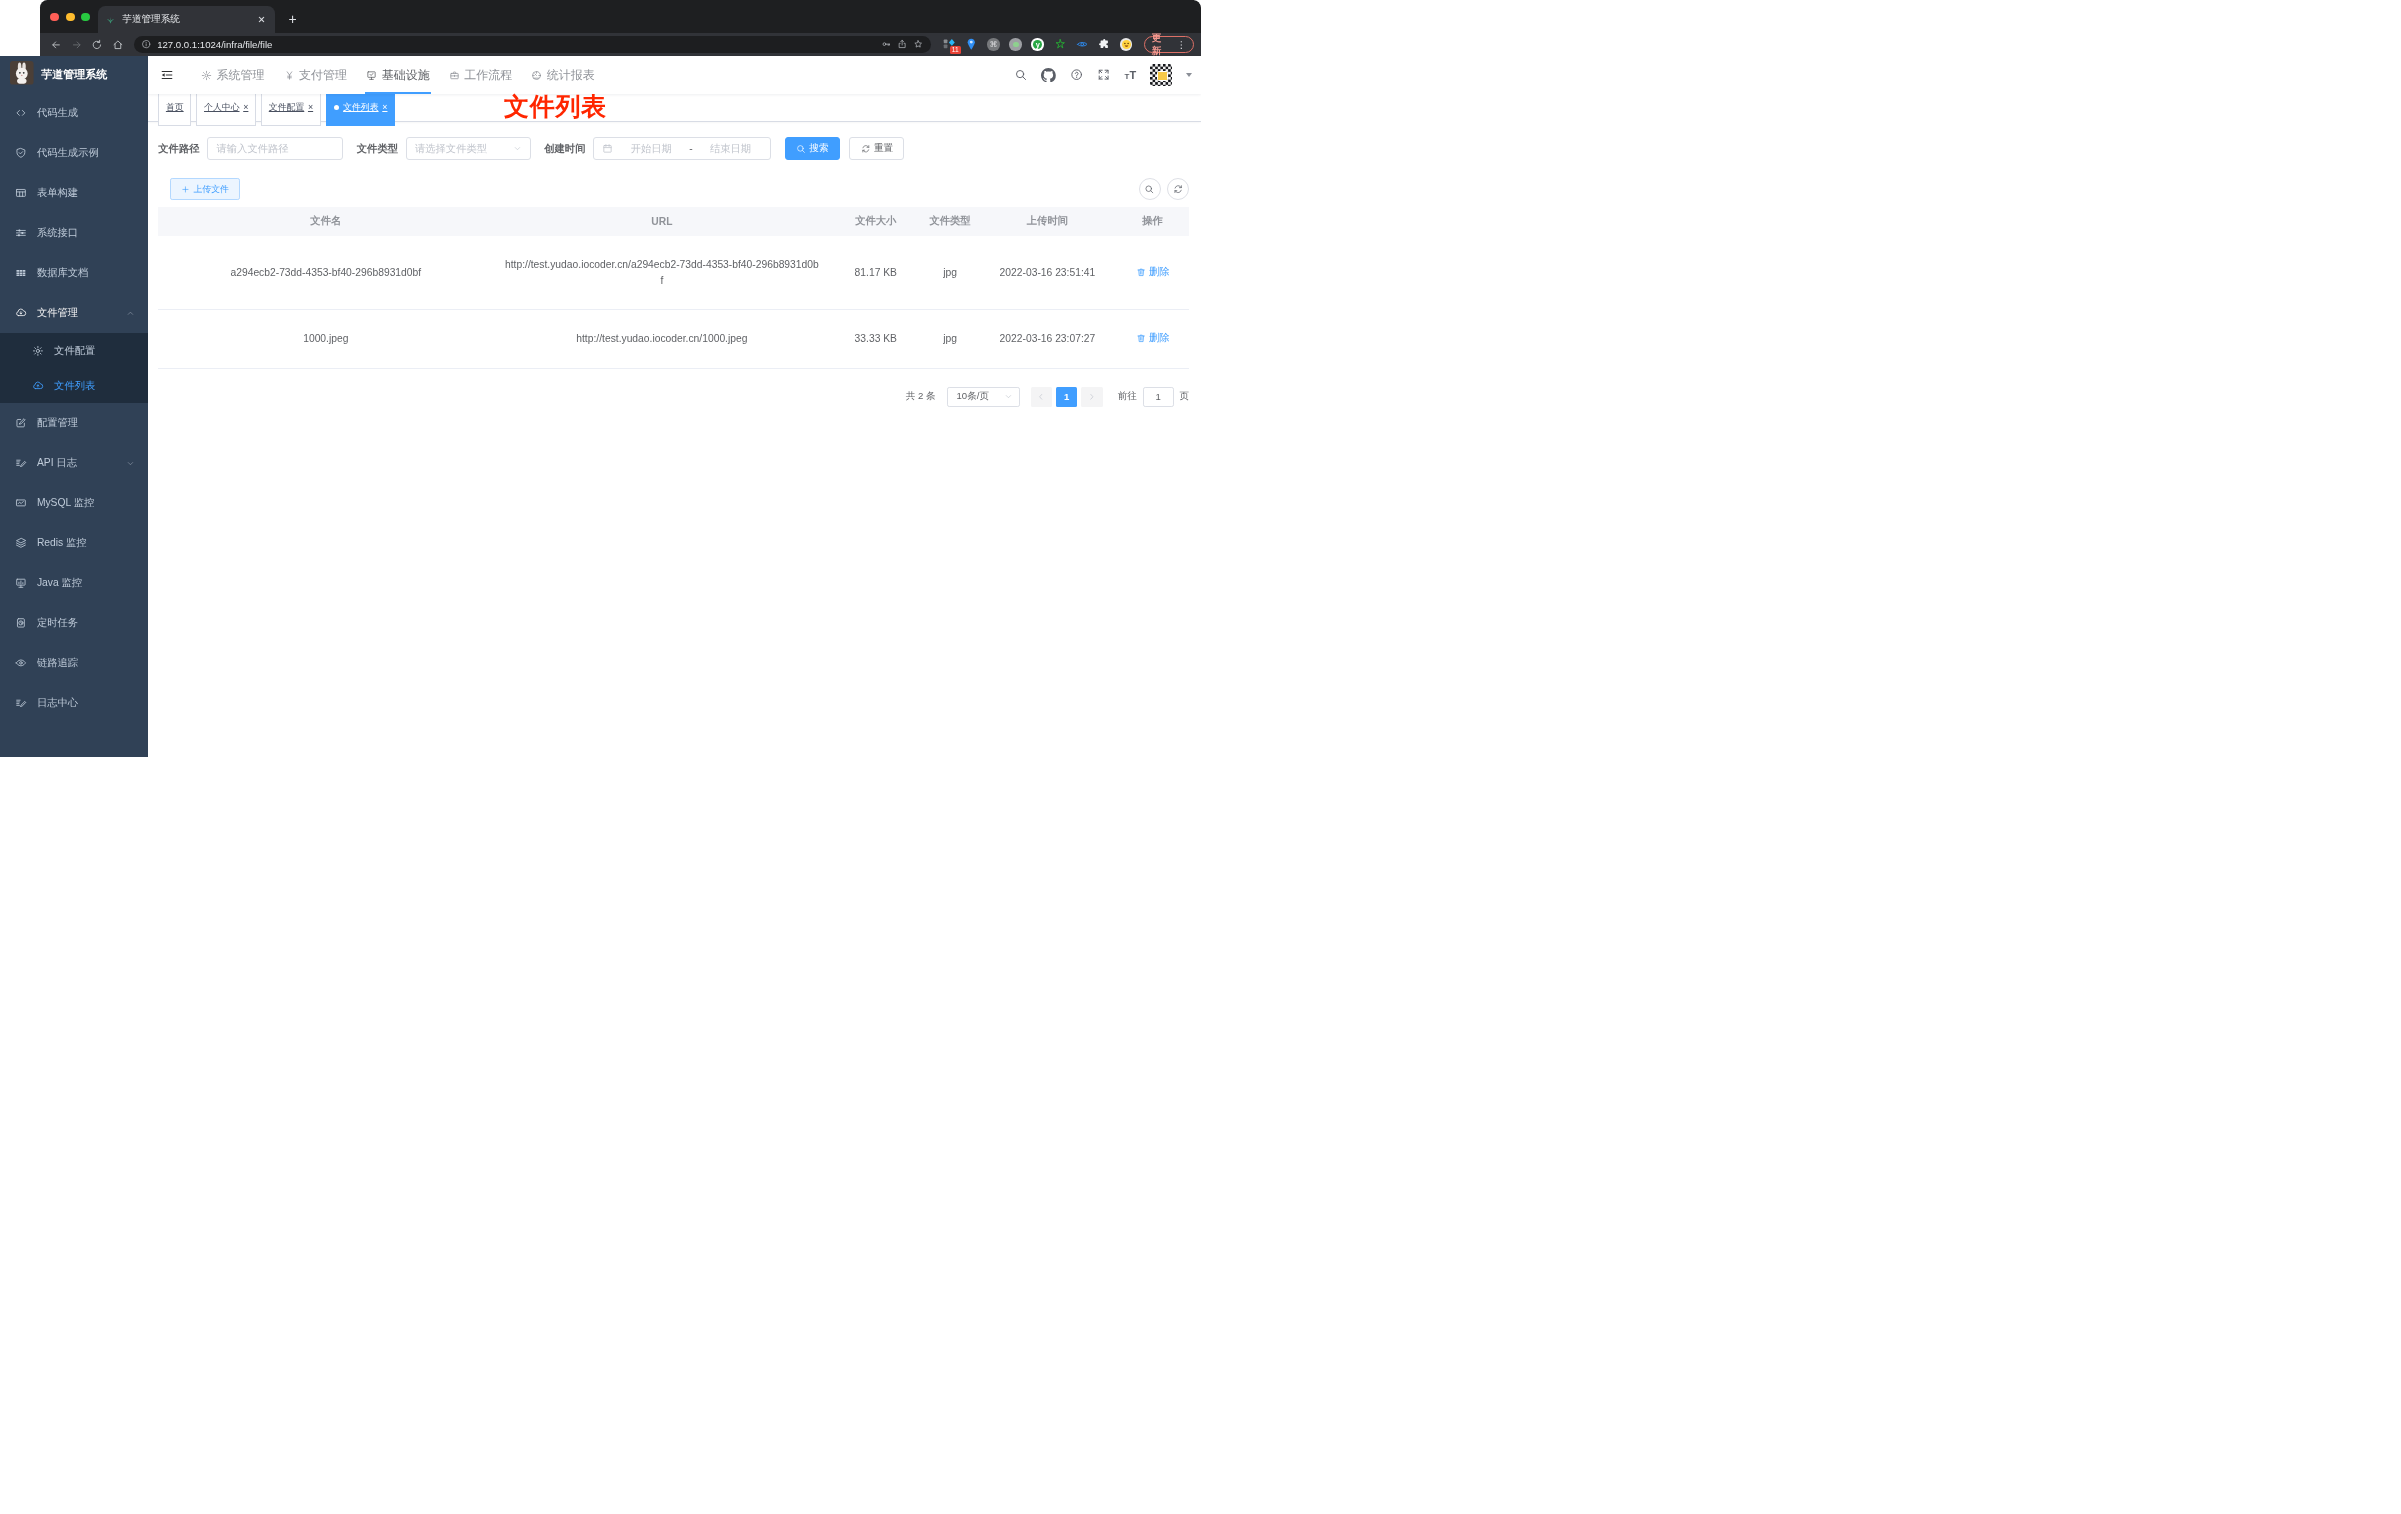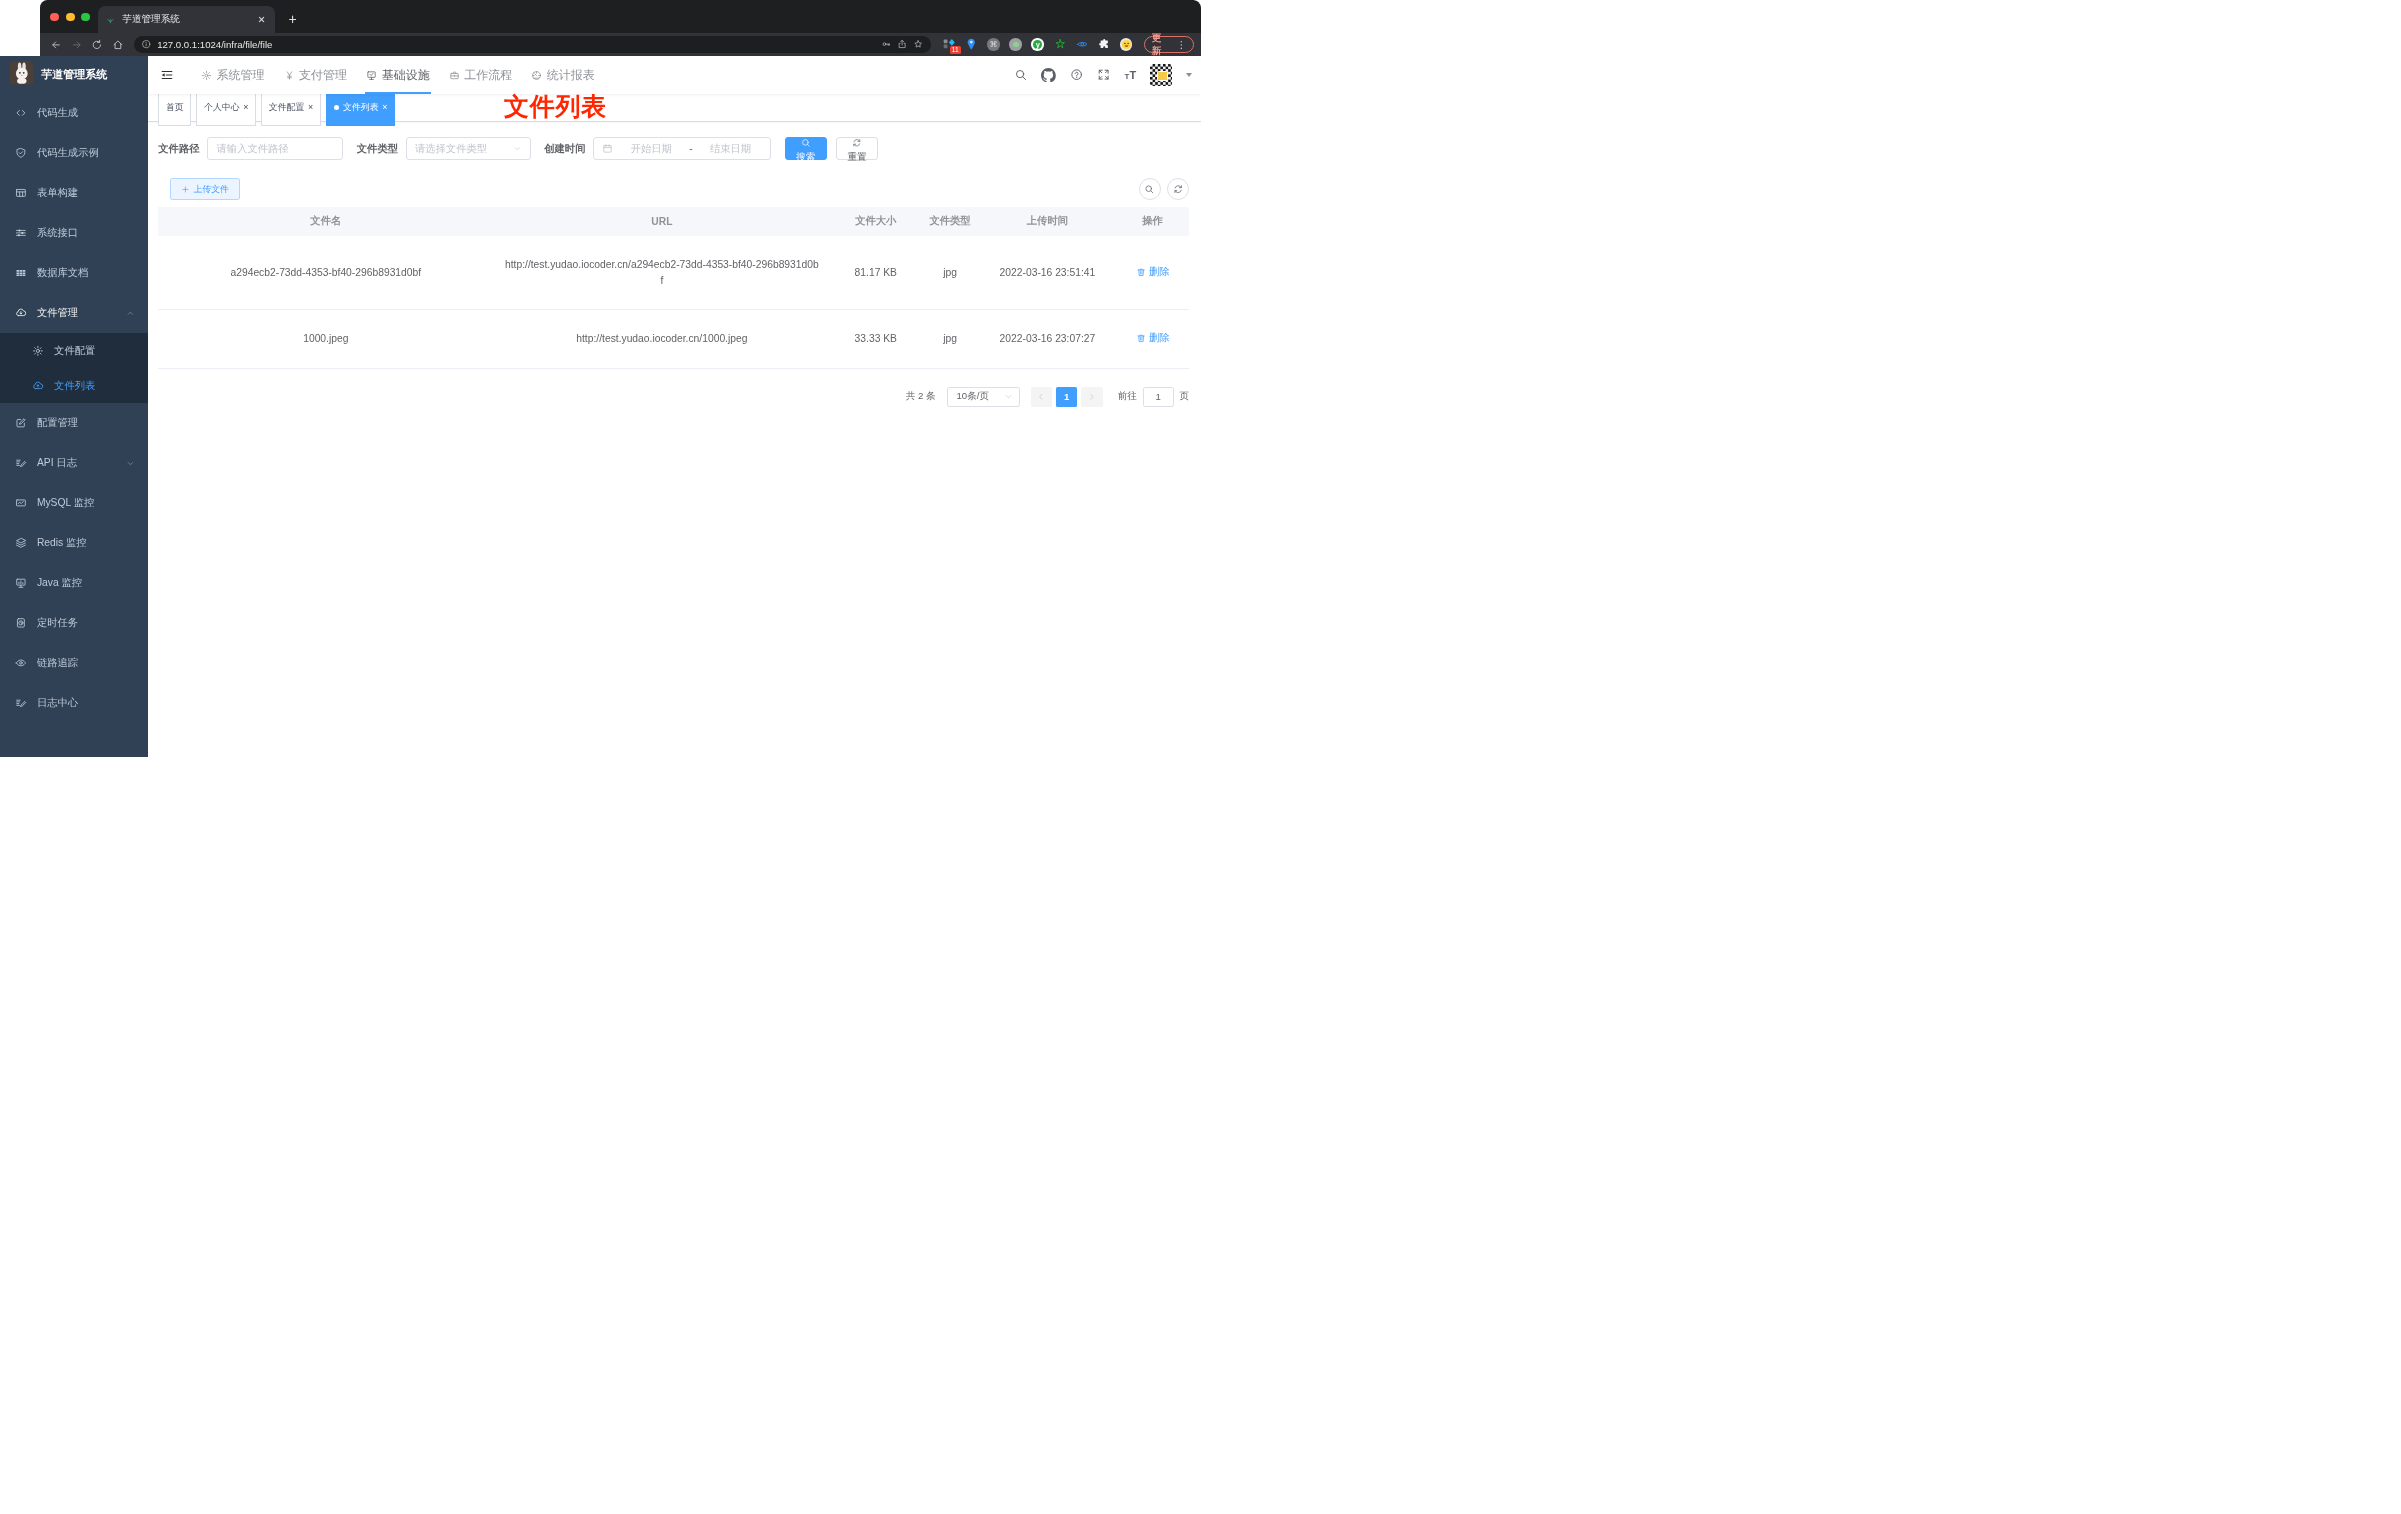--- a/index.html
+++ b/index.html
@@ -63,21 +63,21 @@
   .fontsize .small-t { font-size:8px; }
   .qr-avatar { position:relative; width:22px; height:22px; border-radius:3px;
                background:repeating-conic-gradient(#15161a 0% 25%, #f4f4f4 0% 50%); background-size:5.2px 5.2px; }
   .qr-avatar::after { content:""; position:absolute; left:6.6px; top:6.6px; width:8.9px; height:8.9px; background:#f7c948; border-radius:1.5px; border:0.7px solid #fff; }
   .caret { width:0; height:0; border-left:3.7px solid transparent; border-right:3.7px solid transparent; border-top:4.4px solid #8b8f97; }
 
   
   .tags-bar { height:28px; display:flex; align-items:center; gap:5.2px; padding-left:10.3px; background:#fff;
               border-bottom:0.7px solid #d8dce5; box-shadow:0 0.7px 2.2px rgba(0,0,0,.06); position:relative; z-index:2; }
   .tag { height:36px; display:inline-flex; align-items:center; gap:3.7px; padding:0 6.6px; border:0.7px solid #d8dce5;
-         background:#fff; color:#495060; font-size:8.9px; cursor:pointer; }
+         background:#fff; color:#495060; font-size:8.9px; cursor:pointer;text-decoration:underline; }
   .tag .dot { width:5.9px; height:5.9px; border-radius:50%; background:#fff; }
   .tag .tclose { font-size:8.9px; line-height:1; }
   .tag.active { background:#409eff; border-color:#409eff; color:#fff; }
 
   .annotation { position:absolute; left:356px; top:34px; font-size:25px; font-weight:700; color:#ff2600;
                 letter-spacing:0.7px; z-index:6; font-family:"Liberation Sans",sans-serif; }
 
   
   .content { padding:14.8px 11.8px 0 10.3px; }
   .filter-row { display:flex; align-items:center; }
@@ -87,21 +87,21 @@
          padding:0 8px; font-size:10.3px; color:#606266; }
   .inp .ph { color:#c0c4cc; }
   .inp-path { width:136px; }
   .inp-select { width:125px; justify-content:space-between; }
   .inp-date { width:178px; gap:5.9px; }
   .inp-date .ph { flex:1; text-align:center; }
   .inp-date .sep { color:#606266; }
   .sel-caret { color:#c0c4cc; font-size:8.9px; display:flex; }
   .cal-ic { color:#c0c4cc; font-size:11px; display:flex; }
   .btn { height:23.6px; border-radius:3px; font-size:9.6px; display:inline-flex; align-items:center; gap:3.7px;
-         padding:0 10.3px; cursor:pointer; border:0.7px solid transparent;flex-direction:column; }
+         padding:0 10.3px; cursor:pointer; border:0.7px solid transparent; }
   .btn-primary { background:#409eff; border-color:#409eff; color:#fff; }
   .btn-plain { background:#fff; border-color:#dcdfe6; color:#606266; margin-left:9.6px; }
   .btn .ic { font-size:9.6px; display:flex; }
 
   .action-row { margin-top:17.7px; display:flex; align-items:center;margin-left:12px; }
   .upload-btn { height:21.4px; padding:0 9.6px; background:#ecf5ff; border:0.7px solid #b3d8ff; border-radius:2.2px;
                 color:#409eff; font-size:8.9px; display:inline-flex; align-items:center; gap:3.7px; cursor:pointer; }
   .mini-circles { margin-left:auto; display:flex; gap:6.6px; }
   .circle-btn { width:22px; height:22px; border-radius:50%; border:0.7px solid #dee0e6; color:#5a5e66;
                 display:flex; align-items:center; justify-content:center; font-size:10.3px; cursor:pointer; }

